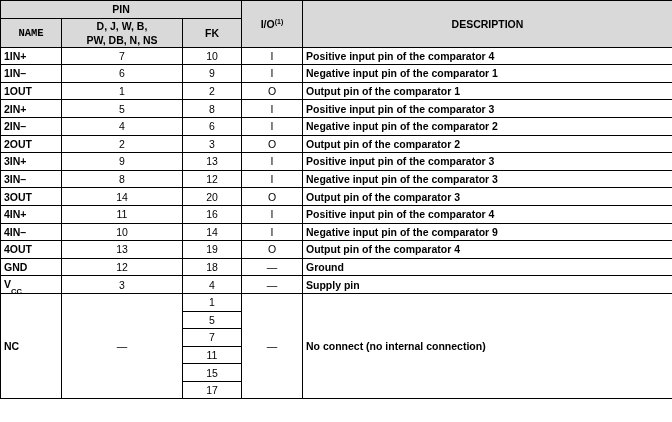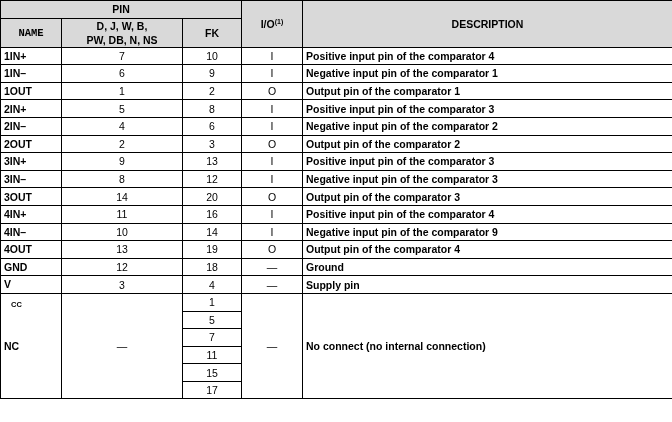--- a/index.html
+++ b/index.html
@@ -23,21 +23,21 @@
     }
     table.pins th {
       background: #d9d9d9; font-weight: bold; text-align: center;
     }
     th.hdr-pin { height: 17px; }
     th.hdr-sub { height: 29px; line-height: 11px; }
     th.left { text-align: left; font-family: Liberation Mono, monospace; }
     td.c { text-align: center; }
     td.l { text-align: left; font-weight: bold; }
     sup { font-size: 7px; vertical-align: top; position: relative; top: -2px; }
-    sub { font-size: 7.5px; vertical-align: baseline; position: relative; top: 19px; }
+    sub { font-size: 7.5px; vertical-align: baseline; position: relative; top: 6px; }
     td.nc-fk { height: 16.4px; }
     .footnote {
       position: absolute; left: 14px; top: 405px;
       font-size: 14px;
       margin-top: 24px;
     }
     .footnote .fn-num { display: inline-block; width: 20px; }
   </style>
 </head>
 <body>

